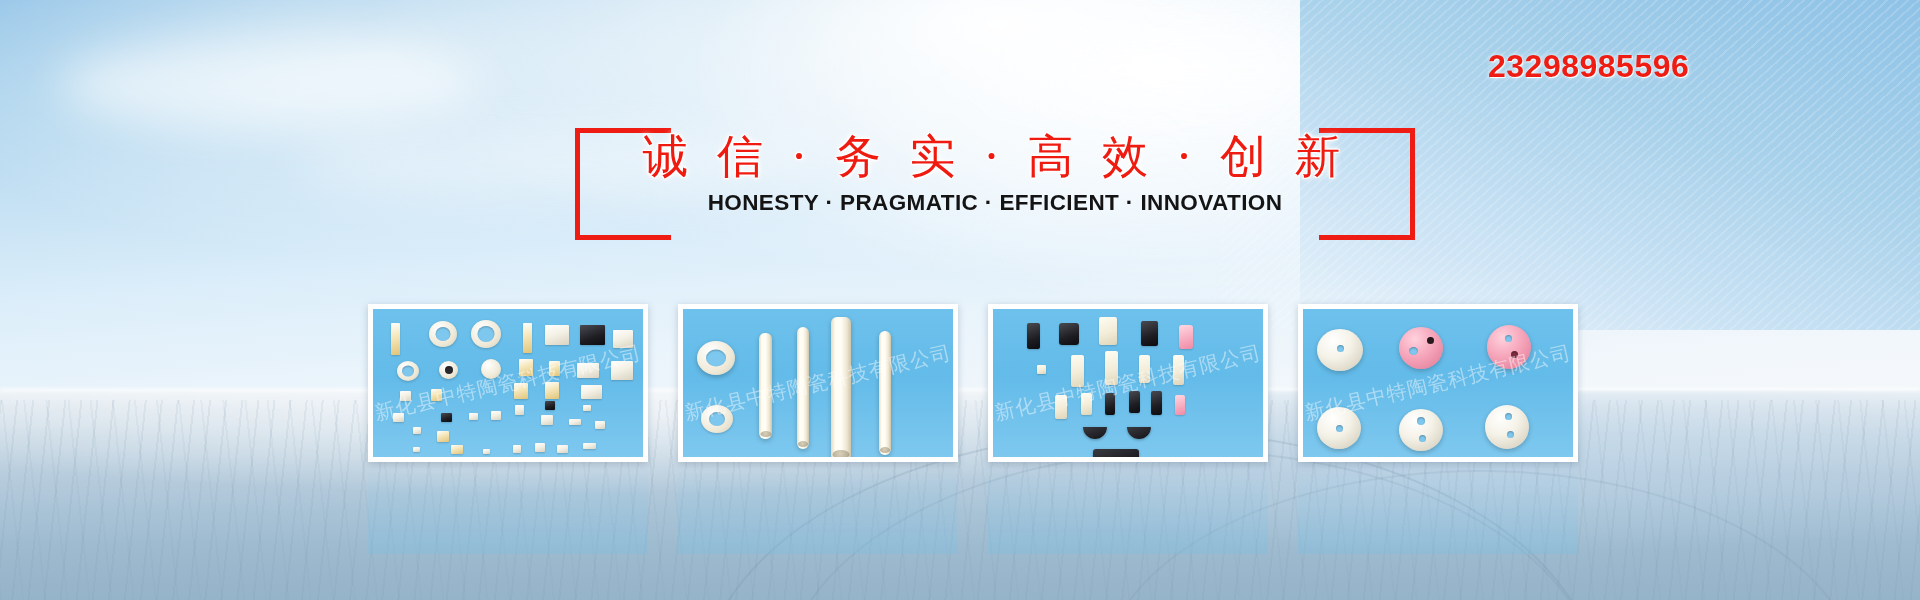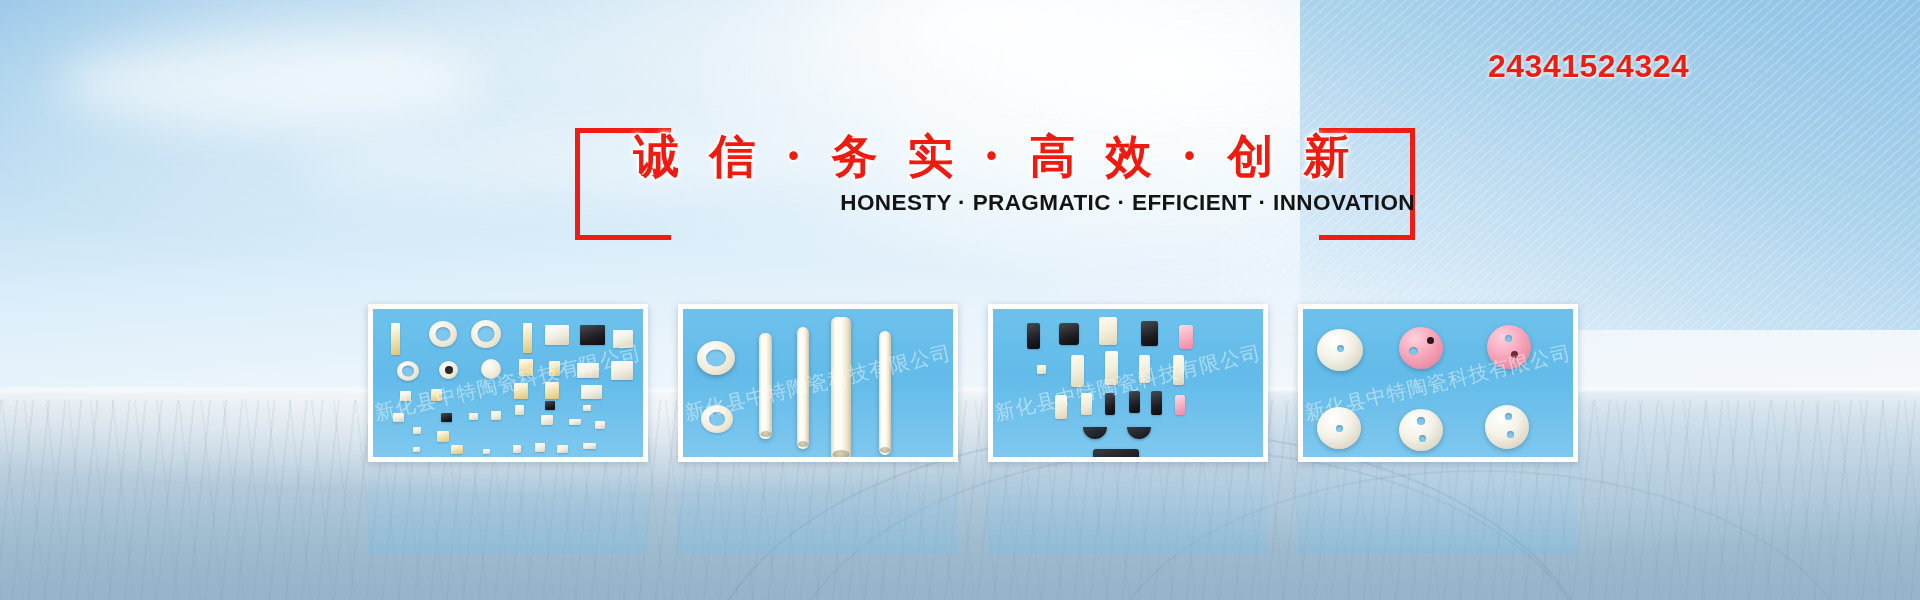--- a/index.html
+++ b/index.html
@@ -99,30 +99,30 @@
   
   .slogan{ position:absolute; left:575px; top:108px; width:840px; height:140px; }
   .bracket{ position:absolute; width:96px; height:112px; }
   .bracket.left{ left:0; top:20px; border-left:5px solid #ee1c12; border-top:5px solid #ee1c12; border-bottom:5px solid #ee1c12; }
   .bracket.right{ right:0; top:20px; border-right:5px solid #ee1c12; border-top:5px solid #ee1c12; border-bottom:5px solid #ee1c12; }
 
   .slogan-cn{
     position:absolute; left:0; top:18px; width:840px;
     text-align:center;
     font-family:"DejaVu Serif","Liberation Serif",serif;
-    font-size:46px; font-weight:700; color:#ef1b10;
+    font-size:46px; font-weight:400; color:#ef1b10;
     letter-spacing:7px;
     text-shadow:
        0 0 5px #fff, 0 0 5px #fff, 0 0 9px #fff,
        1px 1px 0 #fff, -1px -1px 0 #fff, 1px -1px 0 #fff, -1px 1px 0 #fff;
     white-space:nowrap;
   }
   .slogan-en{
     position:absolute; left:0; top:82px; width:840px;
-    text-align:right;
+    text-align:center;
     font-size:22.5px; font-weight:700; color:#141414;
     letter-spacing:.4px;
     white-space:nowrap;
   }
 
   
   .info{ position:absolute; right:32px; top:48px; text-align:left; width:400px; }
   .info .line1{
     font-size:25px; font-weight:700; color:#ee1c12;
     letter-spacing:1px; margin-bottom:20px;
@@ -254,21 +254,21 @@
     </div>
 
   <div class="slogan">
     <div class="bracket left"></div>
     <div class="bracket right"></div>
     <div class="slogan-cn">诚 信 · 务 实 · 高 效 · 创 新</div>
     <div class="slogan-en">HONESTY · PRAGMATIC · EFFICIENT · INNOVATION</div>
   </div>
 
   <div class="info">
-    <div class="phone">24341524324</div>
+    <div class="phone">23298985596</div>
   </div>
 
   <div class="panels">
 
     <div class="panel p1">
       <div class="inner">
         <div class="part chip gold" style="left:18px;top:14px;width:9px;height:32px;"></div>
         <div class="part ring" style="left:56px;top:12px;width:28px;height:26px;">
             <div class="hole" style="width:15px;height:14px;"></div>
           </div>

